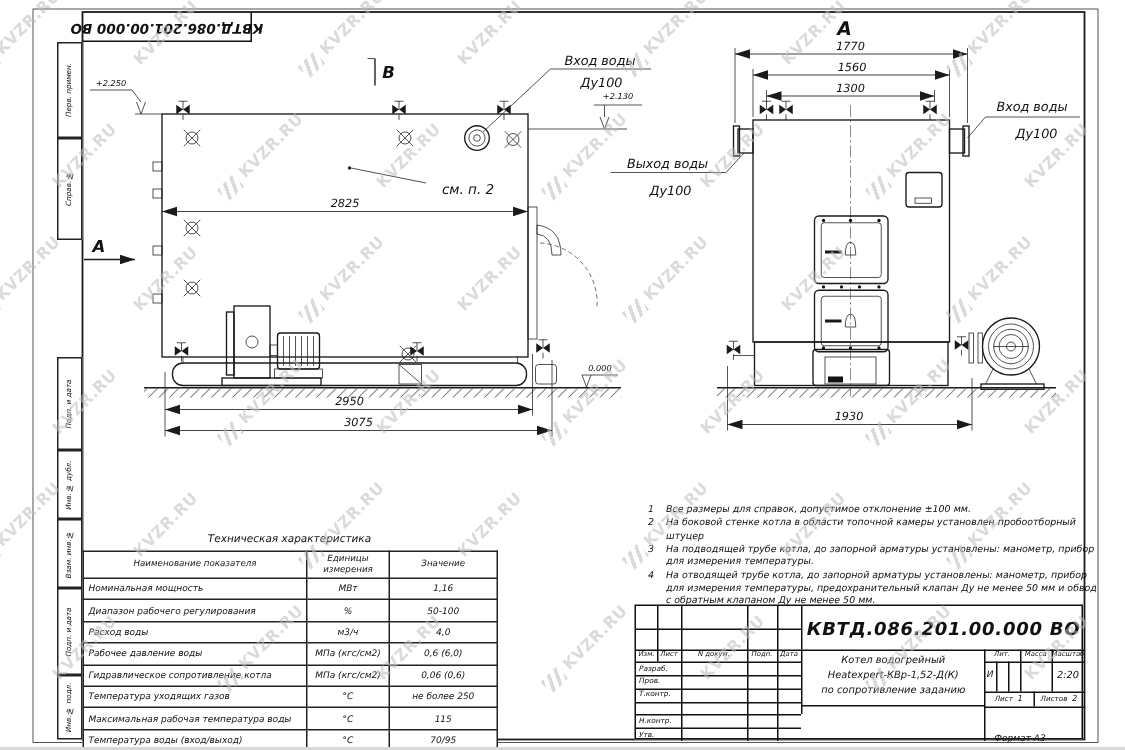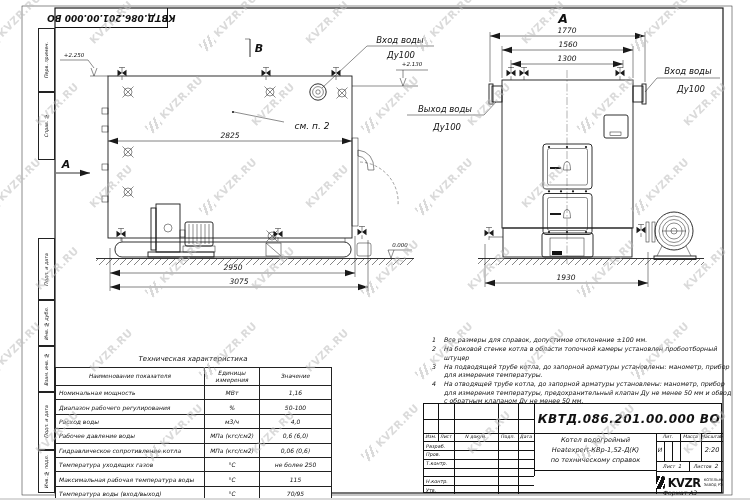--- a/index.html
+++ b/index.html
@@ -421,21 +421,21 @@
     <div class="cell lbl5" style="left:0;top:47.3px;width:30px;">Пров.</div>
     <div class="cell lbl5" style="left:0;top:56.2px;width:30px;">Т.контр.</div>
     <div class="cell lbl5" style="left:0;top:73.9px;width:30px;">Н.контр.</div>
     <div class="cell lbl5" style="left:0;top:82.7px;width:30px;">Утв.</div>
 
     <div class="cell tb-stamp">КВТД.086.201.00.000  ВО</div>
 
     <div class="cell tb-name" style="white-space:normal;">
       <div>Котел водогрейный</div>
       <div>Heatexpert-КВр-1,52-Д(К)</div>
-      <div>по техническому справок</div>
+      <div>по сопротивление заданию</div>
     </div>
     <div class="hl" style="left:110px;top:66px;width:122px;height:0.6px;"></div>
 
     <div class="vl" style="left:232px;top:29px;width:0.8px;height:61px;"></div>
     <div class="hl" style="left:110px;top:29px;width:189px;height:0.8px;"></div>
     <div class="cell hdr5" style="left:232px;top:30px;width:24px;">Лит.</div>
     <div class="cell hdr5" style="left:256px;top:30px;width:21px;">Масса</div>
     <div class="cell hdr5" style="left:277px;top:30px;width:22px;">Масштаб</div>
     <div class="hl" style="left:232px;top:37px;width:67px;height:0.6px;"></div>
     <div class="vl" style="left:240px;top:37px;width:0.6px;height:20px;"></div>
@@ -446,28 +446,20 @@
     <div class="cell" style="left:277px;top:42px;width:22px;font-size:6.5px;text-align:center;">2:20</div>
     <div class="hl" style="left:232px;top:57px;width:67px;height:0.6px;"></div>
     <div class="vl" style="left:265px;top:57px;width:0.6px;height:10px;"></div>
     <div class="cell" style="left:232px;top:58.5px;width:33px;text-align:center;font-size:4.8px;">
       <span>Лист</span>&nbsp;&nbsp;<span style="font-size:5.6px;">1</span>
     </div>
     <div class="cell" style="left:265px;top:58.5px;width:34px;text-align:center;font-size:4.8px;">
       <span>Листов</span>&nbsp;&nbsp;<span style="font-size:5.6px;">2</span>
     </div>
     <div class="hl" style="left:232px;top:67px;width:67px;height:0.6px;"></div>
-    <div class="cell logo-wrap">
-      <span class="logo-mark"></span>
-      <span class="logo-kvzr">KVZR</span>
-      <span class="logo-sub">
-        <span style="display:block;">КОТЕЛЬНЫЙ</span>
-        <span style="display:block;">ЗАВОД РЭП</span>
-      </span>
-    </div>
   </div>
 
   <div class="fmt abs">Формат  А3</div>
 
   <div class="wm-layer">
       <div class="wm" style="left: -25px; top: 16px;">
         <span class="bars"></span>
         <span>KVZR.RU</span>
       </div>
       <div class="wm" style="left: 83px; top: 16px;">

